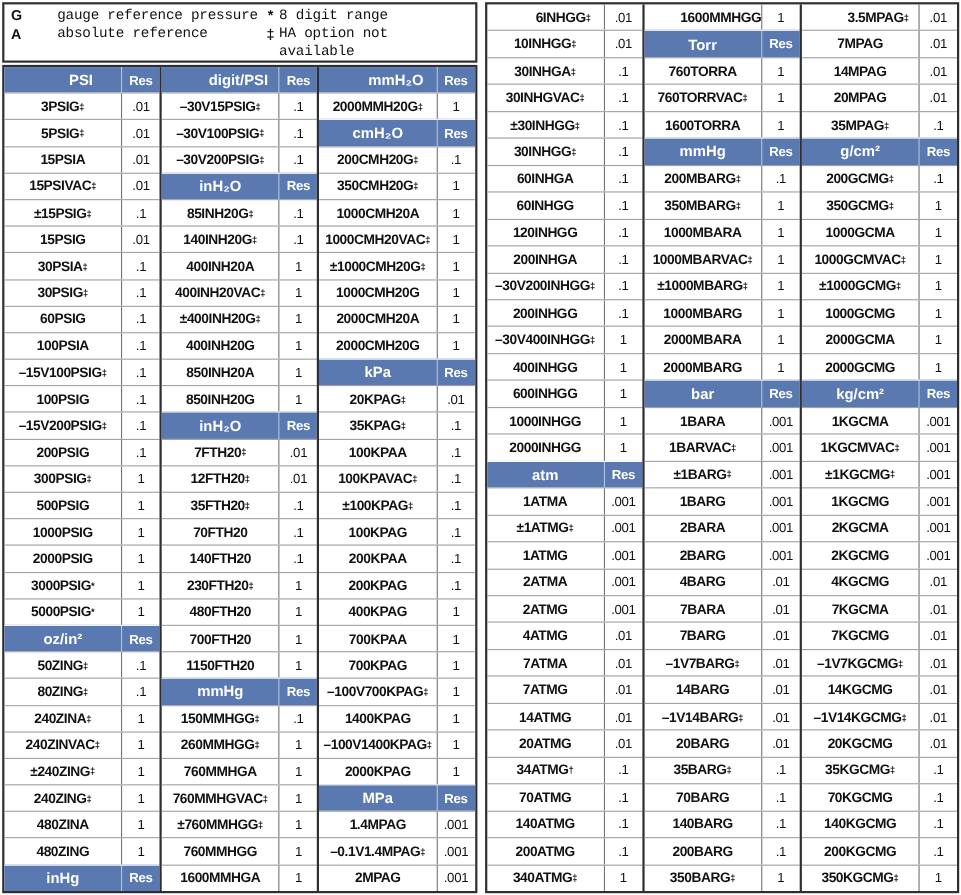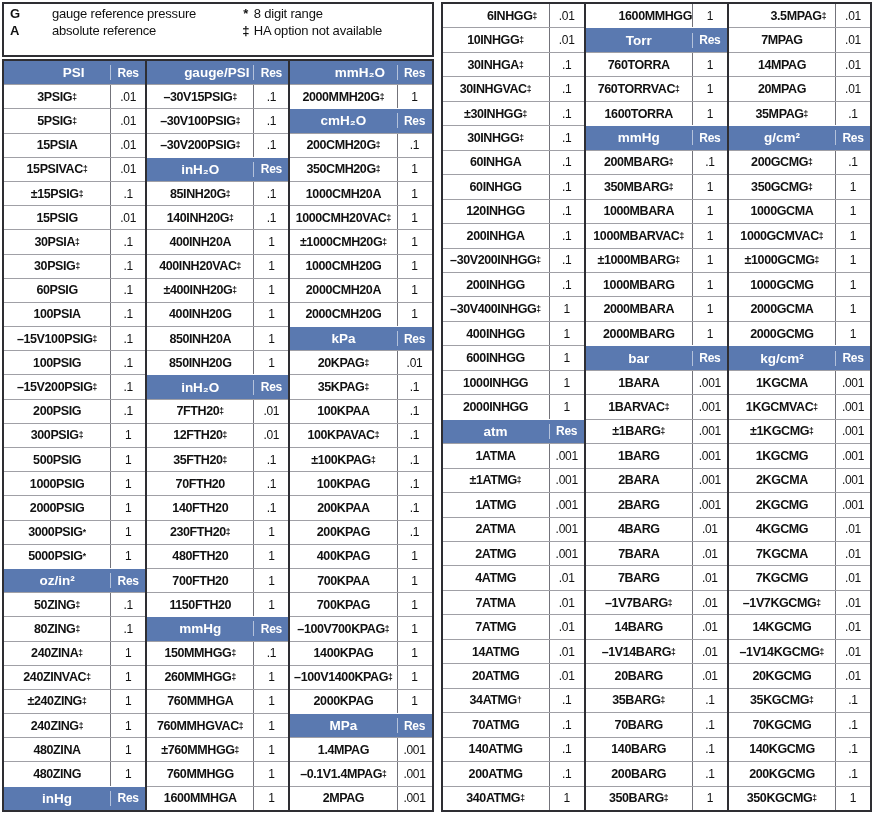--- a/index.html
+++ b/index.html
@@ -19,32 +19,32 @@
     border:2px solid var(--c-outer_border,#2e2e33);
     display:flex;align-items:flex-start;
     padding:2px 4px 2px 6px;
     font-size:13px;line-height:16.5px;letter-spacing:-0.2px;
   }
   .legend-defs{flex:1.2;}
   .legend-syms{flex:1;padding-top:0px;}
   .lrow{display:flex;}
   .lkey{font-weight:bold;width:42px;flex:none;}
   .lsym{font-weight:bold;width:16px;flex:none;text-align:center;}
-  .ldesc{font-weight:normal;}
+  .ldesc{font-weight:normal;font-family:Liberation Mono, monospace;}
   
   .cols{
     flex:1;display:flex;min-height:0;
     border:2px solid var(--c-outer_border,#2e2e33);
   }
   .col{flex:1;display:flex;flex-direction:column;min-width:0;
     border-left:2px solid var(--c-outer_border,#2e2e33);}
   .col:first-child{border-left:none;}
   .trow{flex:1;display:flex;min-height:0;border-top:1px solid var(--c-grid_line,#a0a0a6);}
   .trow:first-child{border-top:none;padding-left:33px;}
-  .hrow{background:var(--c-header_bg,#5a79b0);border-top:1px solid #fff;align-items:center;}
+  .hrow{background:var(--c-header_bg,#5a79b0);border-top:1px solid #fff;}
   .cell{display:flex;align-items:center;justify-content:center;white-space:nowrap;}
   .name{
     flex:1;min-width:0;font-weight:bold;font-size:12.5px;letter-spacing:-0.4px;
     border-right:1px solid var(--c-cell_divider,#73737a);
   }
   .res{width:34px;flex:none;font-size:12px;letter-spacing:-0.3px;}
   .hrow .name{
     color:var(--c-header_text,#fff);font-size:13.5px;letter-spacing:0;
     border-right:1px solid rgba(255,255,255,0.55);
   }
@@ -201,21 +201,21 @@
             <div class="cell name">480ZING</div>
             <div class="cell res">1</div>
           </div>
           <div class="trow hrow">
             <div class="cell name">inHg</div>
             <div class="cell res">Res</div>
           </div>
         </div>
       <div class="col">
           <div class="trow hrow">
-            <div class="cell name">gauge/PSI</div>
+            <div class="cell name">digit/PSI</div>
             <div class="cell res">Res</div>
           </div>
           <div class="trow">
             <div class="cell name">–30V15PSIG<sup>‡</sup></div>
             <div class="cell res">.1</div>
           </div>
           <div class="trow">
             <div class="cell name">–30V100PSIG<sup>‡</sup></div>
             <div class="cell res">.1</div>
           </div>

